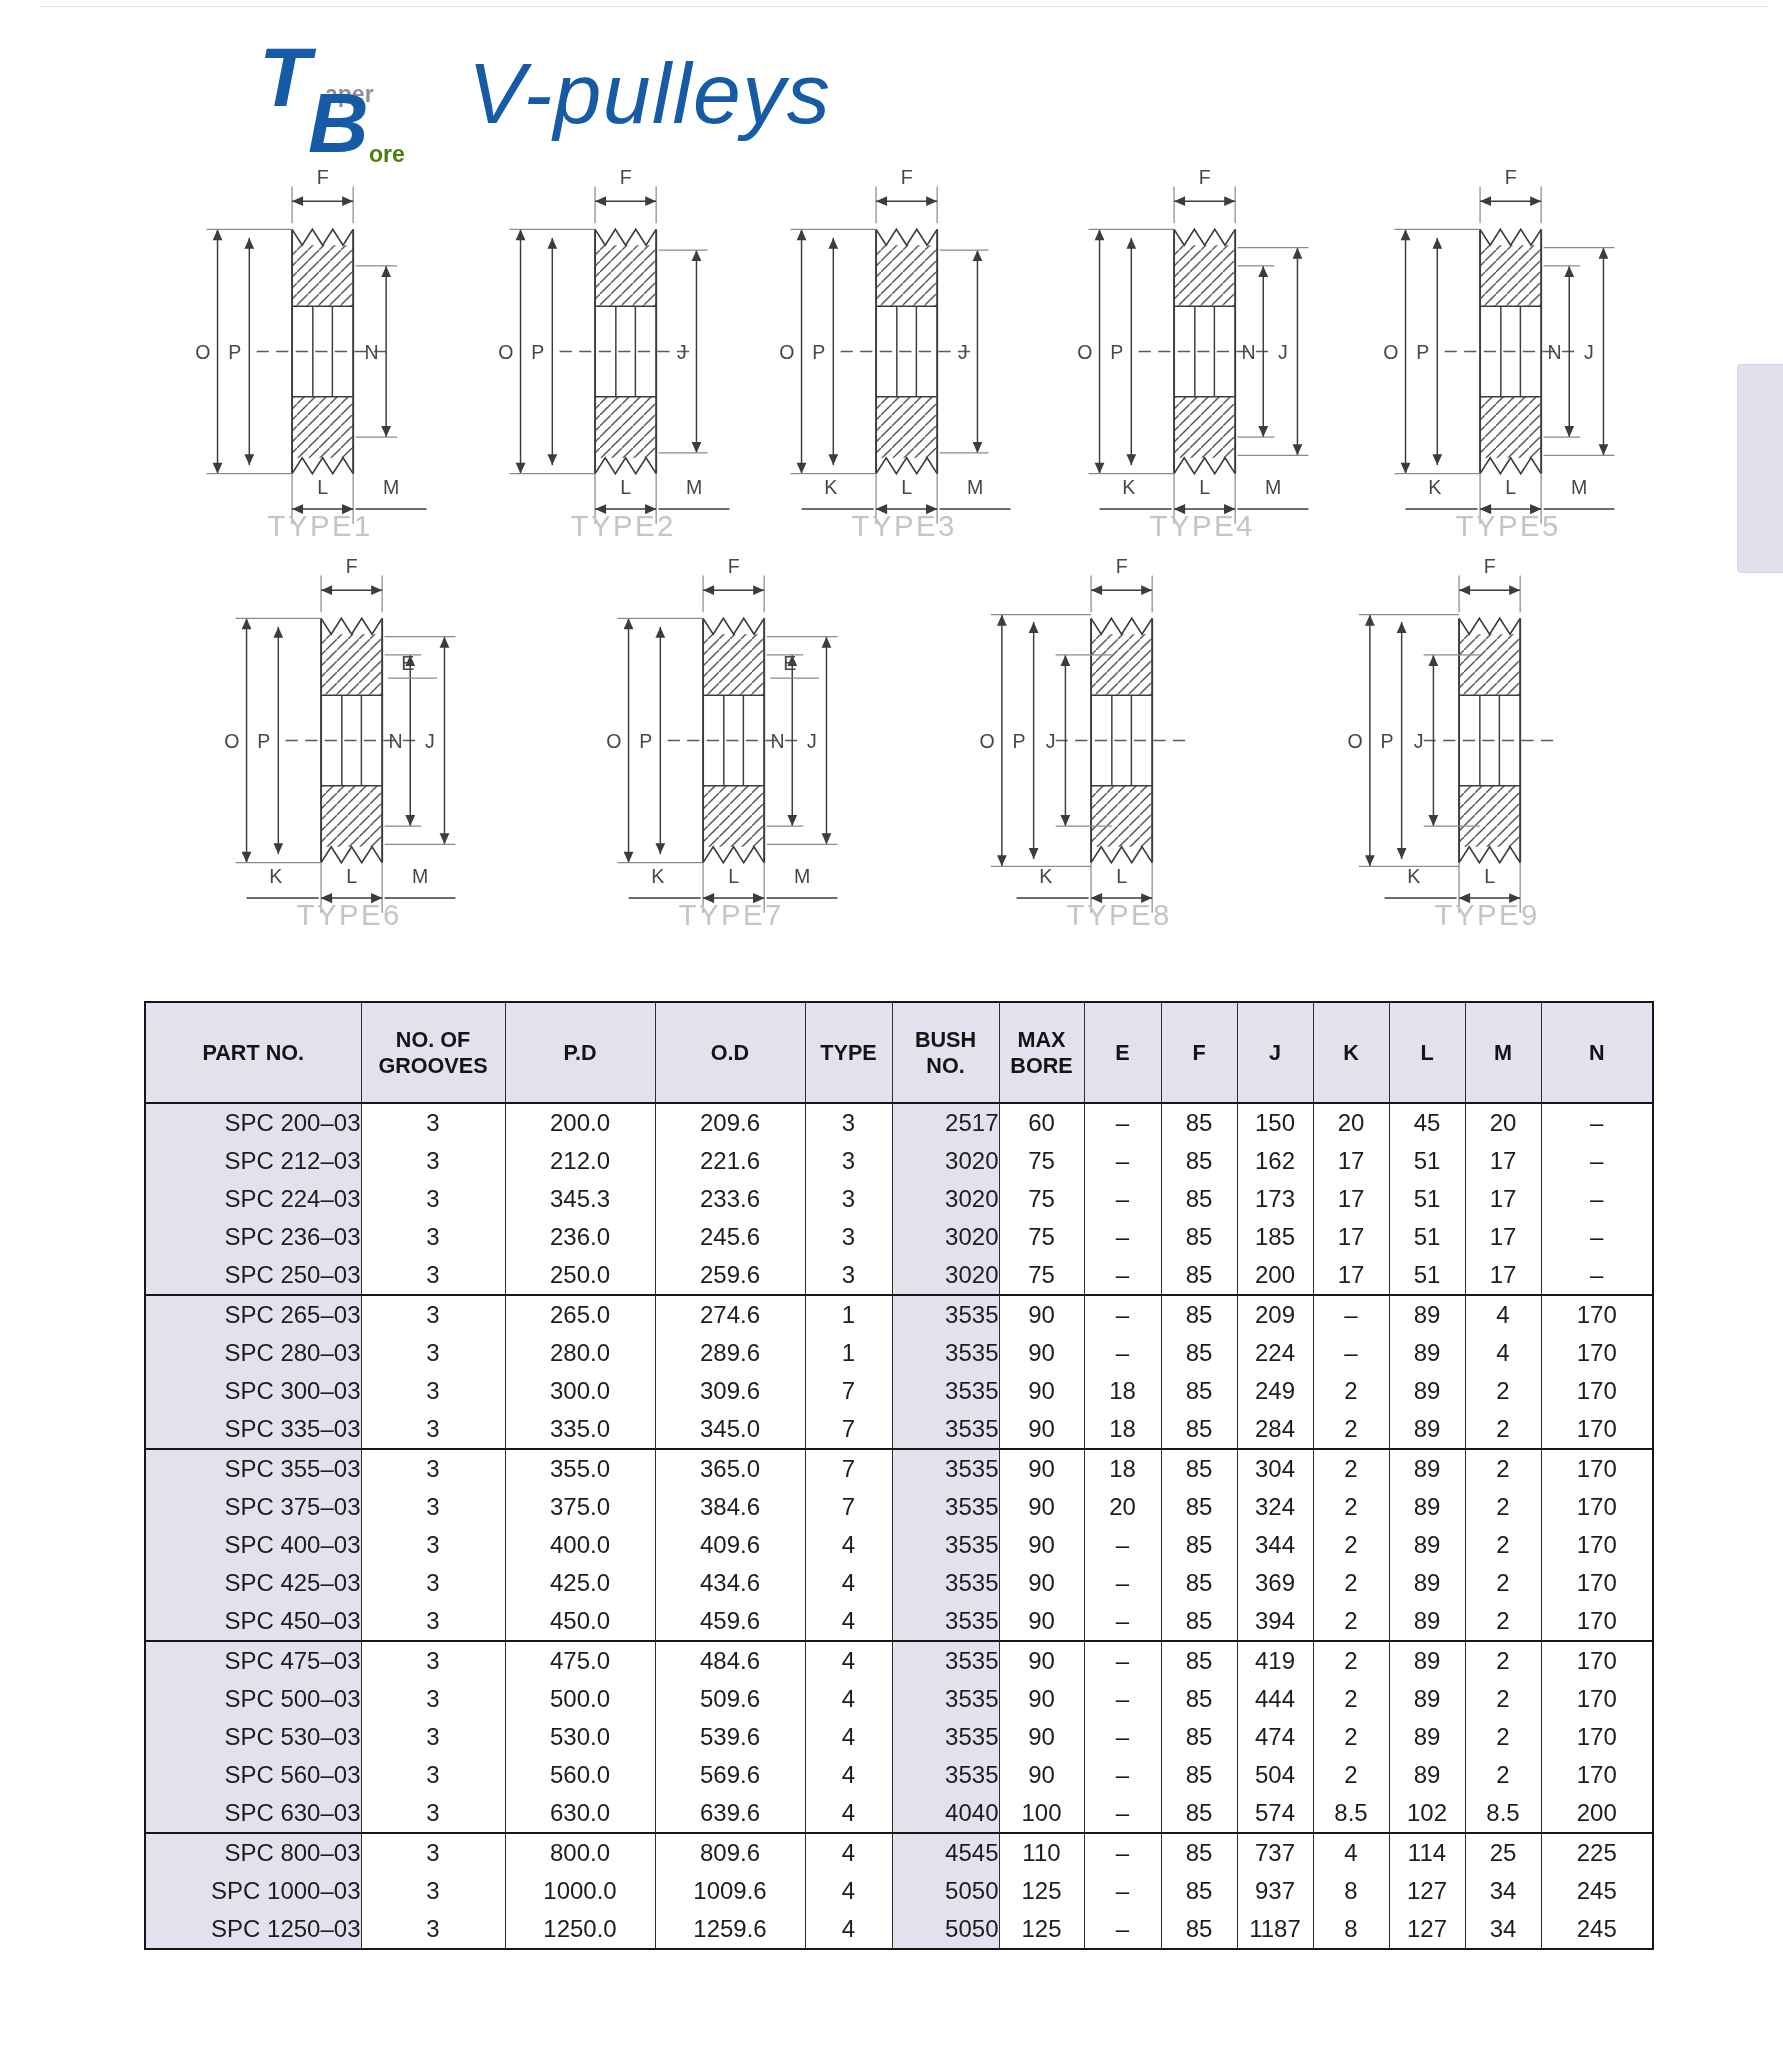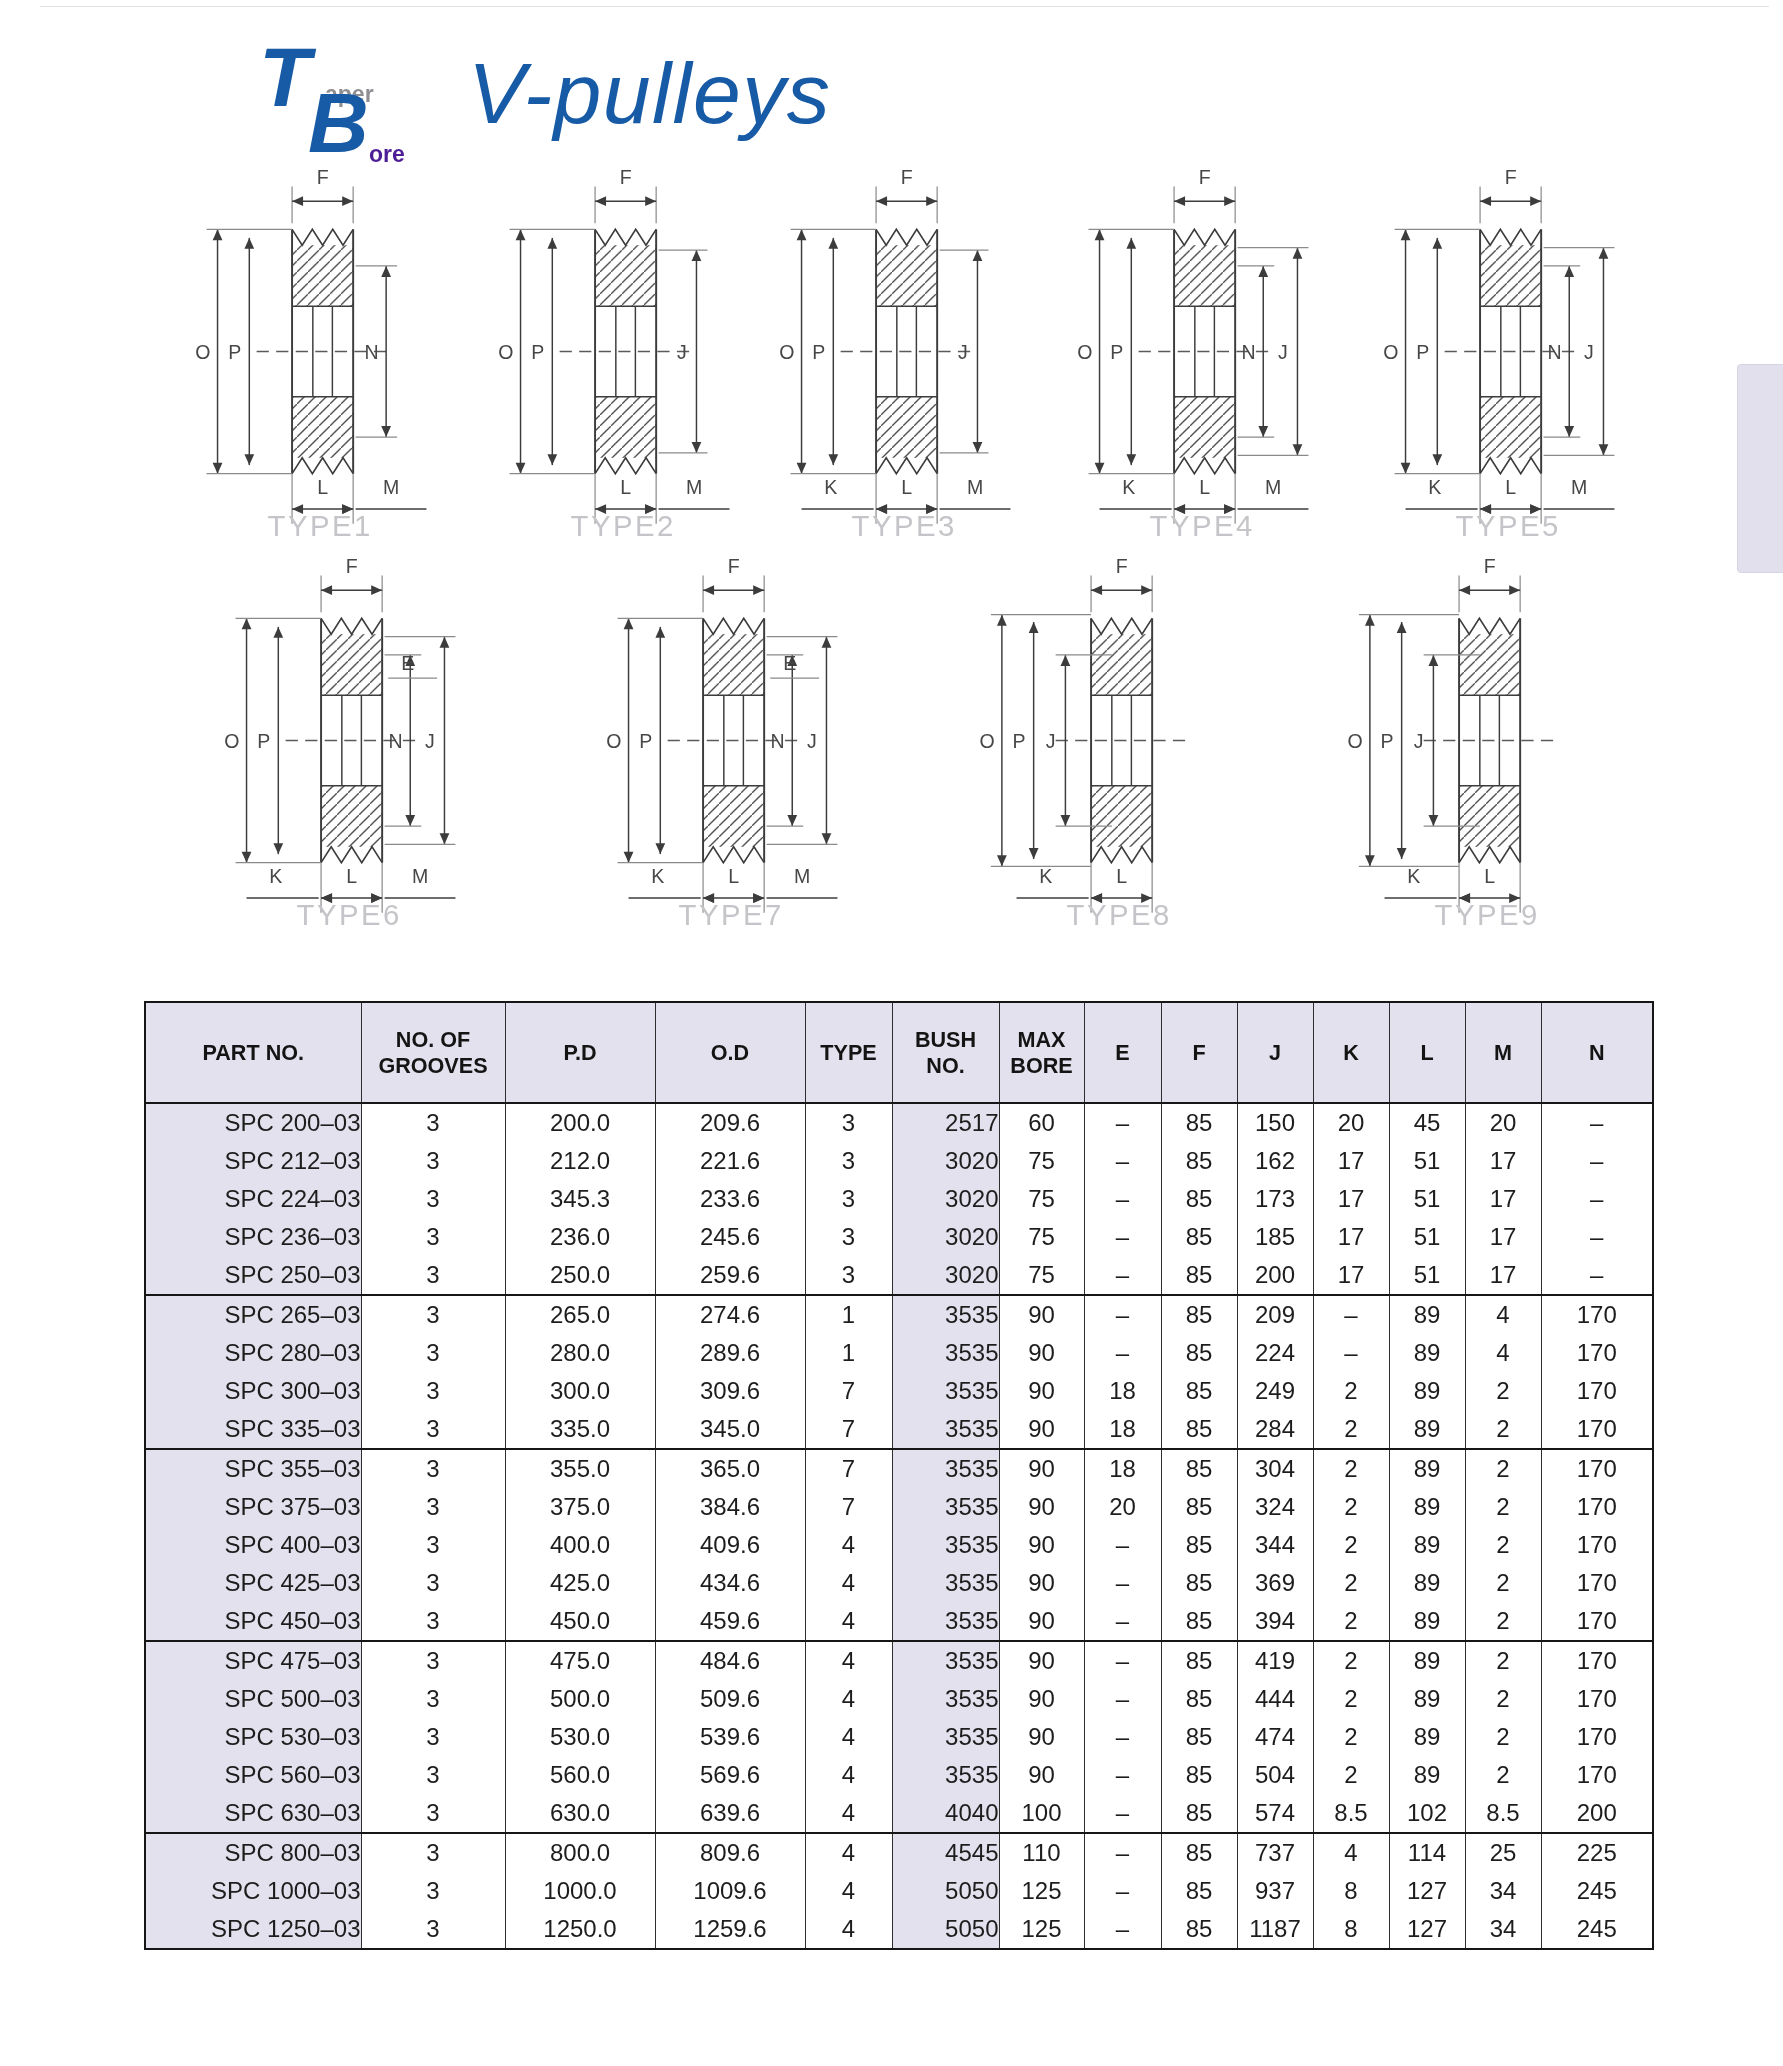--- a/index.html
+++ b/index.html
@@ -5,21 +5,21 @@
   html,body{margin:0;padding:0;background:#ffffff;}
   body{width:1784px;height:2066px;position:relative;font-family:"Liberation Sans",sans-serif;overflow:hidden;}
 
   .topline{position:absolute;left:40px;top:5.8px;width:1729px;height:1.4px;background:#e3e3e5;}
   .side-tab{position:absolute;right:0;top:364px;width:46px;height:207px;background:#e2e0ec;border:0.7px solid #d6d4e4;border-right:none;border-radius:4.3px 0 0 4.3px;}
 
   
   .logo-t{position:absolute;left:259px;top:35px;color:#175aa5;font-size:84px;font-weight:bold;font-style:italic;line-height:1;}
   .logo-taper{position:absolute;left:325px;top:59px;color:#8f8f93;font-size:23px;font-weight:bold;line-height:1;margin-top:24px;}
   .logo-b{position:absolute;left:308px;top:81px;color:#175aa5;font-size:84px;font-weight:bold;font-style:italic;line-height:1;}
-  .logo-bore{position:absolute;left:369px;top:143px;color:#4c1d95;font-size:23px;font-weight:bold;line-height:1;}
+  .logo-bore{position:absolute;left:369px;top:143px;color:#4d7c0f;font-size:23px;font-weight:bold;line-height:1;}
   .title{position:absolute;left:468px;top:42px;color:#175aa5;font-size:86px;font-weight:normal;font-style:italic;letter-spacing:1.4px;line-height:1.2;}
 
   
   .diagram{position:absolute;width:281px;height:379px;}
   .diagram svg{display:block;width:281px;height:379px;}
 
   
   .spec-table{position:absolute;left:144px;top:1001px;width:1505px;border-collapse:collapse;table-layout:fixed;border:2.9px solid #161616;padding-left:28px;}
   .spec-table th,.spec-table td{border-left:1.4px solid #2e2e2e;text-align:center;vertical-align:middle;padding:0;}
   .spec-table th:first-child,.spec-table td:first-child{border-left:none;}

